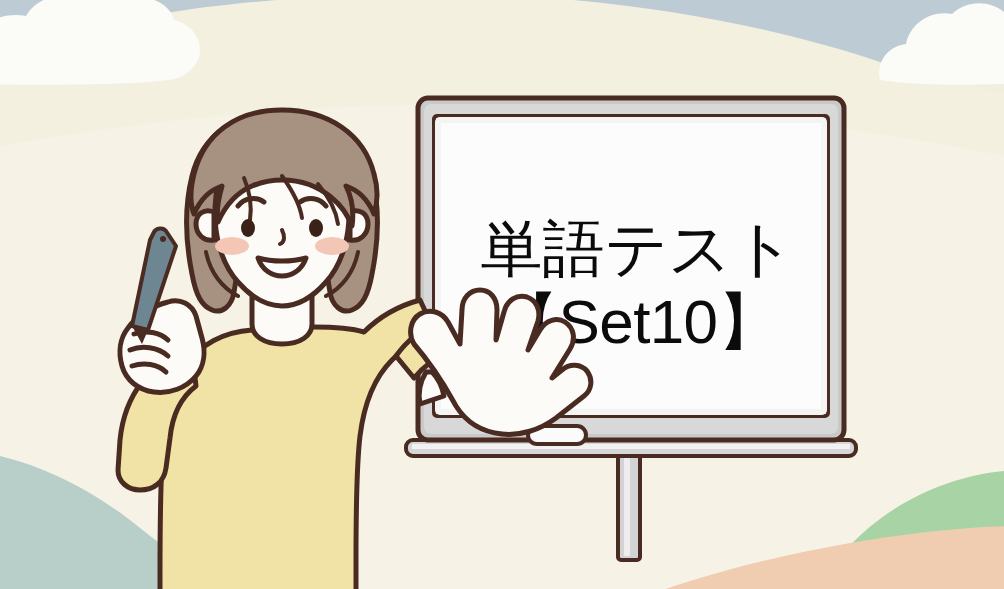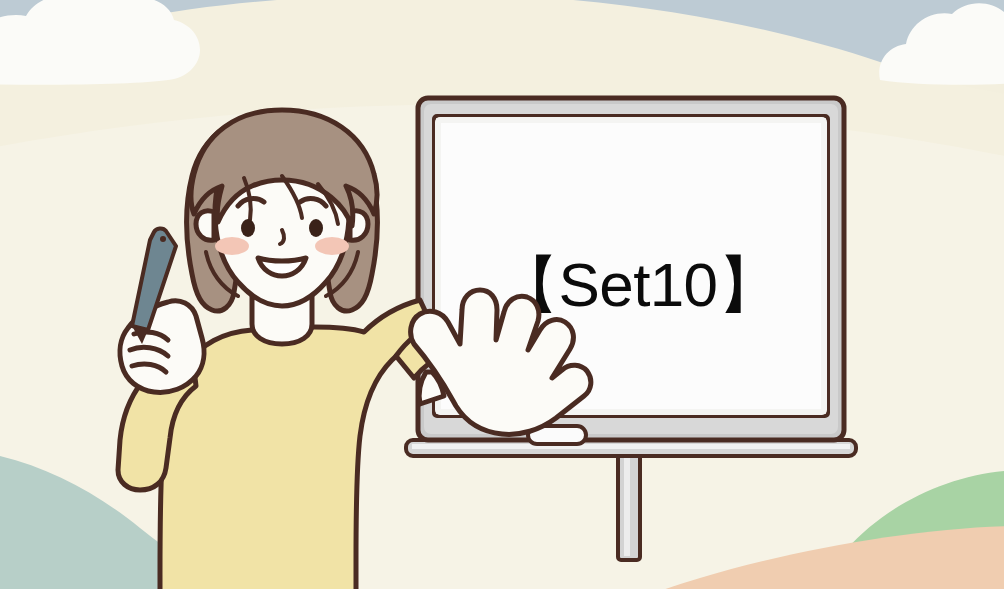--- a/index.html
+++ b/index.html
@@ -111,20 +111,21 @@
 
       <rect x="438" y="120" width="386" height="292" rx="2" fill="none" stroke="#F4F4F2" stroke-width="6"></rect>
     </g>
 
     <g>
       <rect x="528" y="426" width="58" height="18" rx="9" fill="#FBFBFB" stroke="#4A2B22" stroke-width="4"></rect>
     </g>
   </svg>
 
   <div id="board-text">
+    <div class="line l1">単語テスト</div>
     <div class="line l2">【Set10】</div>
   </div>
 
   <svg class="layer" viewBox="0 0 1004 589">
     <g stroke="#4A2B22" stroke-width="5" stroke-linecap="round" stroke-linejoin="round" fill="none">
 
       <g>
 
         <path fill="#F1E3A6" d="M 252,330
                  C 224,332 200,344 186,366

